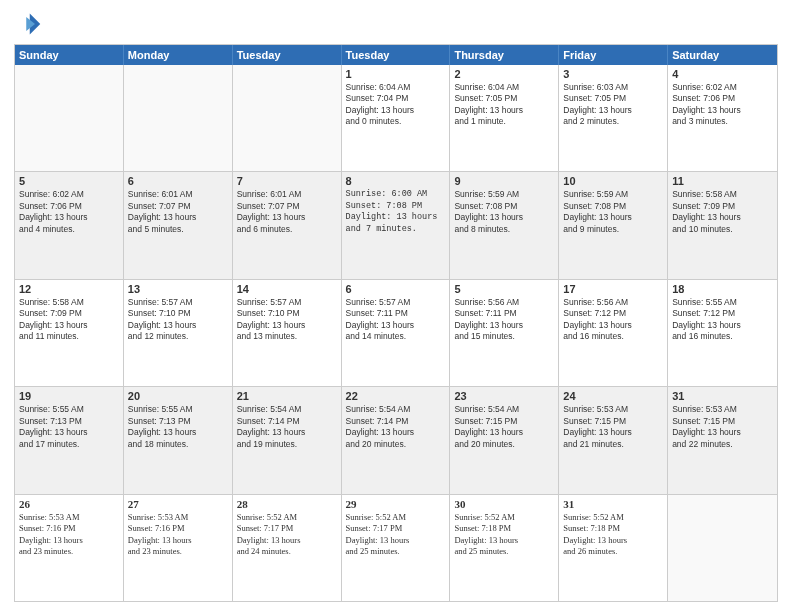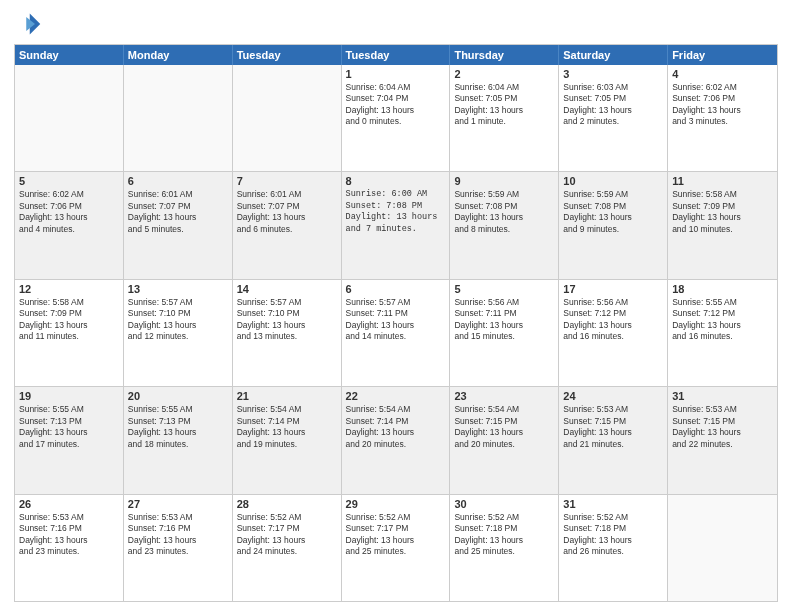--- a/index.html
+++ b/index.html
@@ -78,21 +78,21 @@
       flex: 1;
       display: flex;
       flex-direction: column;
     }
     .cal-row {
       display: grid;
       grid-template-columns: repeat(7, 1fr);
       flex: 1;
       border-bottom: 1px solid #ccc;
     }
-    .cal-row:last-child { border-bottom: none; }
+    .cal-row:last-child { border-bottom: none; font-family: Liberation Serif, serif; }
     .cal-cell {
       border-right: 1px solid #ccc;
       padding: 3px 4px;
       font-size: 9px;
       color: #333;
       vertical-align: top;
       background: #fff;
     }
     .cal-cell:last-child { border-right: none; }
     .cal-cell.empty { background: #f9f9f9; }
@@ -131,22 +131,22 @@
     </div>
   </div>
 
   <div class="calendar">
     <div class="cal-header" id="cal-header">
         <div class="cal-header-cell">Sunday</div>
         <div class="cal-header-cell">Monday</div>
         <div class="cal-header-cell">Tuesday</div>
         <div class="cal-header-cell">Tuesday</div>
         <div class="cal-header-cell">Thursday</div>
+        <div class="cal-header-cell">Friday</div>
         <div class="cal-header-cell">Saturday</div>
-        <div class="cal-header-cell">Friday</div>
       </div>
     <div class="cal-body" id="cal-body">
         <div class="cal-row">
           <div class="cal-cell empty"></div>
           <div class="cal-cell empty"></div>
           <div class="cal-cell empty"></div>
           <div class="cal-cell">
             <span class="day-num">1</span>
             <div class="cell-text" style="white-space: pre-line;">Sunrise: 6:04 AM
 Sunset: 7:04 PM

